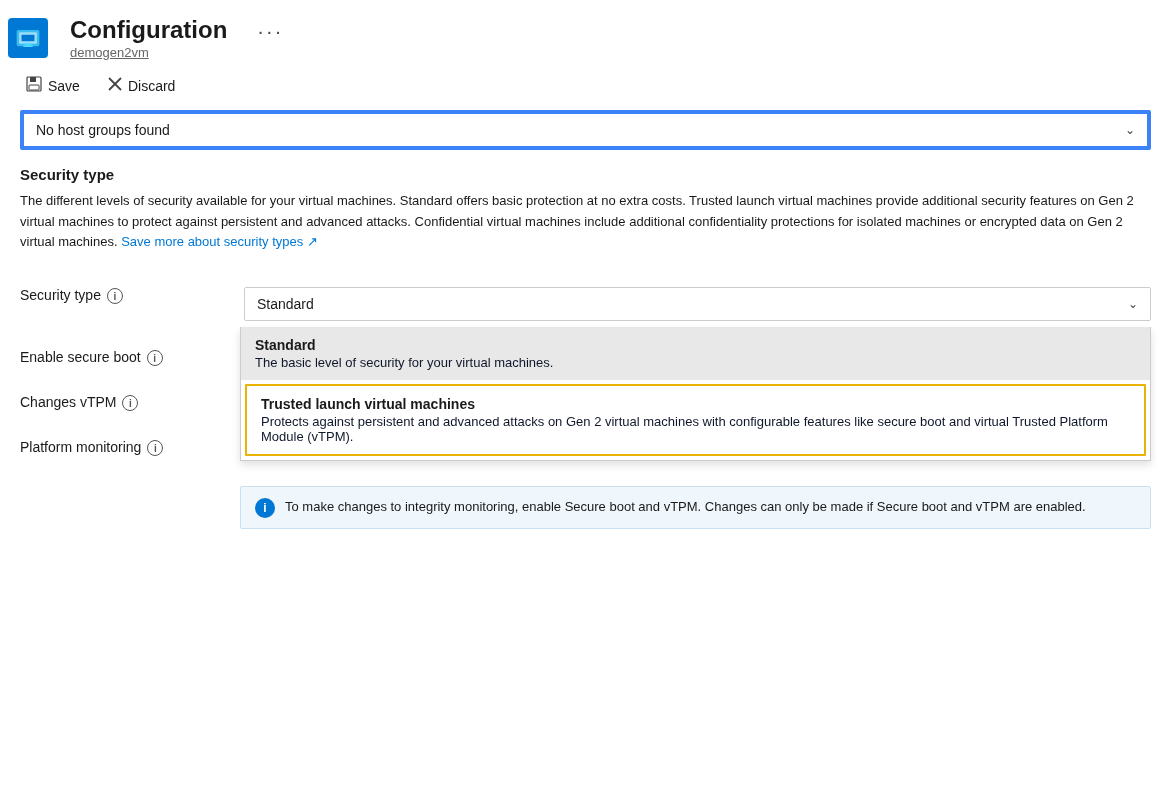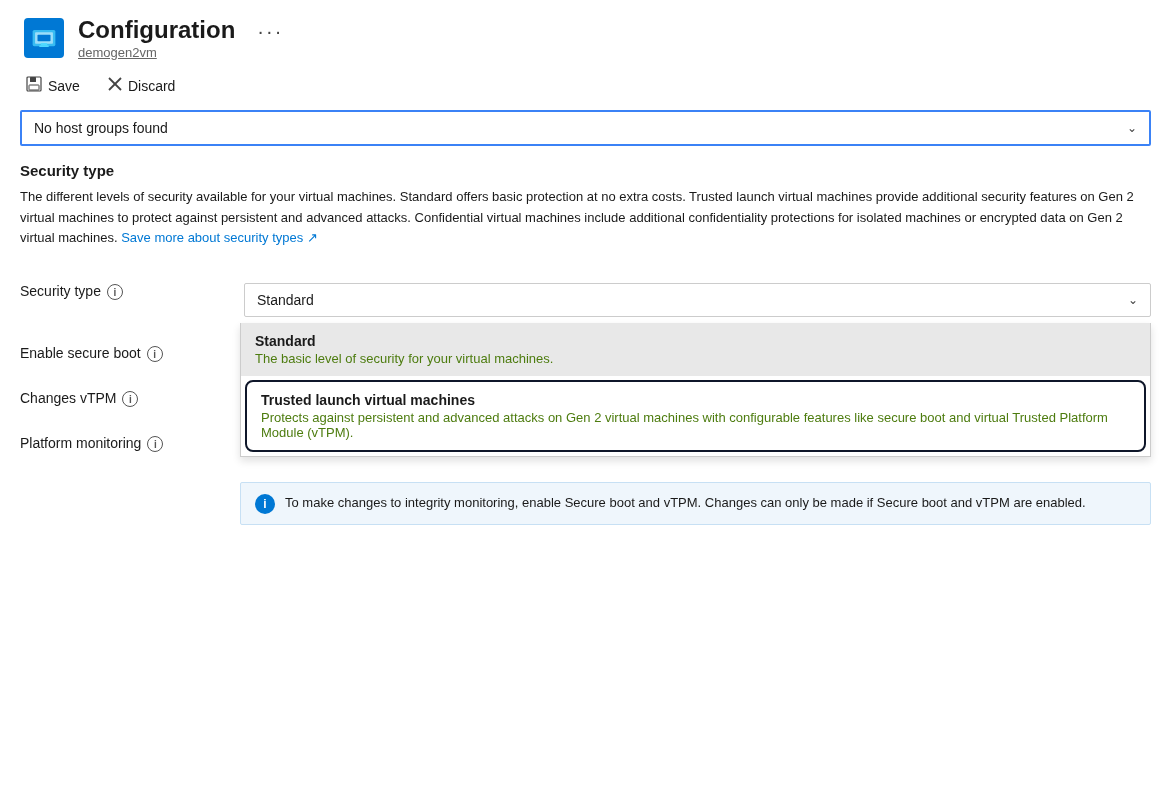--- a/index.html
+++ b/index.html
@@ -8,22 +8,22 @@
       font-size: 14px;
       color: #1a1a1a;
       background: #fff;
       width: 1171px;
       min-height: 787px;
     }
 
     .page-header {
       display: flex;
       align-items: center;
-      padding: 16px 20px 6px 24px;
-      gap: 14px;
+      padding: 16px 20px 6px 8px;
+      gap: 22px;
     }
 
     .page-icon {
       width: 40px;
       height: 40px;
       background: #0078d4;
       border-radius: 4px;
       display: flex;
       align-items: center;
       justify-content: center;
@@ -84,21 +84,21 @@
       text-align: center;
     }
 
     .toolbar-btn .icon {
       font-size: 16px;
       color: #444;
     }
 
     .host-groups-dropdown {
       margin: 0 20px 16px 20px;
-      border: 2px solid #3b82f6;
+      border: 4px solid #3b82f6;
       border-radius: 2px;
       display: flex;
       align-items: center;
       justify-content: space-between;
       padding: 8px 12px;
       cursor: pointer;
       background: #fff;
     }
 
     .content-area {
@@ -194,28 +194,28 @@
     }
 
     .dropdown-option-title {
       font-weight: 600;
       font-size: 14px;
       color: #1a1a1a;
     }
 
     .dropdown-option-desc {
       font-size: 13px;
-      color: #4d7c0f;
+      color: #0f172a;
       margin-top: 2px;
     }
 
     .dropdown-option.highlighted {
-      border: 2px solid #0f172a;
+      border: 2px solid #eab308;
       margin: 4px 4px 4px 4px;
-      border-radius: 8px;
+      border-radius: 1px;
     }
 
     .dropdown-option.highlighted .dropdown-option-title {
       font-weight: 700;
     }
 
     .info-bar {
       display: flex;
       align-items: flex-start;
       gap: 10px;

